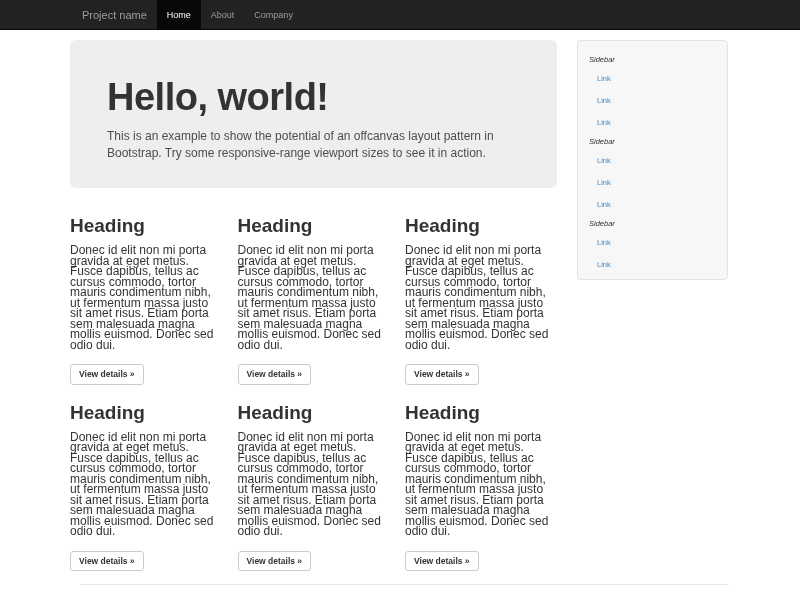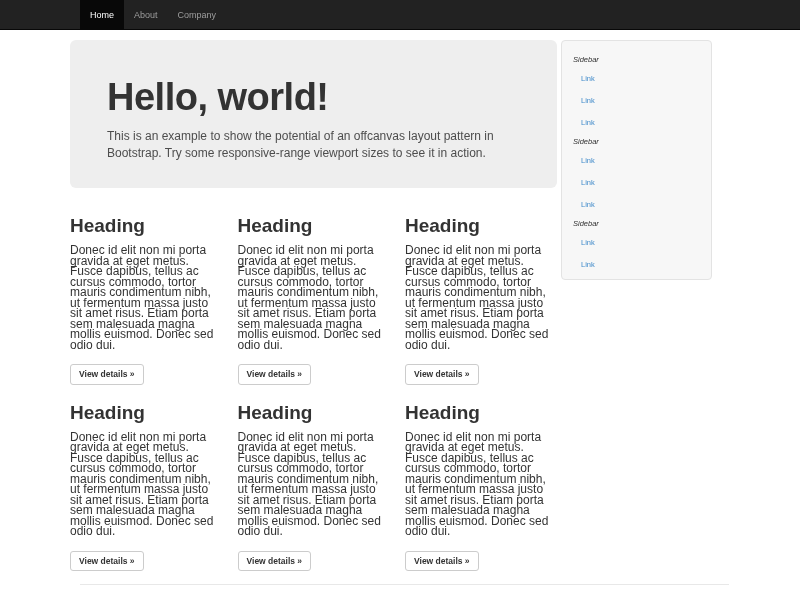--- a/index.html
+++ b/index.html
@@ -21,21 +21,21 @@
   .nav { display: flex; margin-left: 10px; }
   .nav-link {
     font-size: 9px; color: #9d9d9d; line-height: 30px;
     padding: 0 10px; cursor: pointer; white-space: nowrap;
   }
   .nav-link.active { background: #080808; color: #ffffff; }
 
   
   .container { width: 660px; margin: 0 auto; }
   .content-row { display: flex; padding-top: 10px; }
-  .main-col { width: 487px; margin-right: 4px; }
+  .main-col { width: 487px; margin-right: 20px; }
 
   
   .jumbotron {
     height: 148px; background: #eeeeee; border-radius: 6px;
     padding: 36px 20px 0 37px;
   }
   .jumbotron h1 {
     margin: 0 0 10px; font-size: 38px; line-height: 42px;
     font-weight: bold; color: #333333; letter-spacing: -0.5px;
   }
@@ -75,20 +75,21 @@
 
   
   .footer-divider { border: none; border-top: 1px solid #e8e8e8; margin: 13px 1px 0 10px; }
   .footer p { margin: 12px 0 0 11px; font-size: 9px; color: #777777; }
 </style>
 </head>
 <body>
 
 <header class="navbar">
   <div class="navbar-inner">
+    <div class="brand">Project name</div>
     <nav class="nav">
       <div class="nav-link active">Home</div>
       <div class="nav-link">About</div>
       <div class="nav-link">Company</div>
     </nav>
   </div>
 </header>
 
 <div class="container">
   <div class="content-row">

